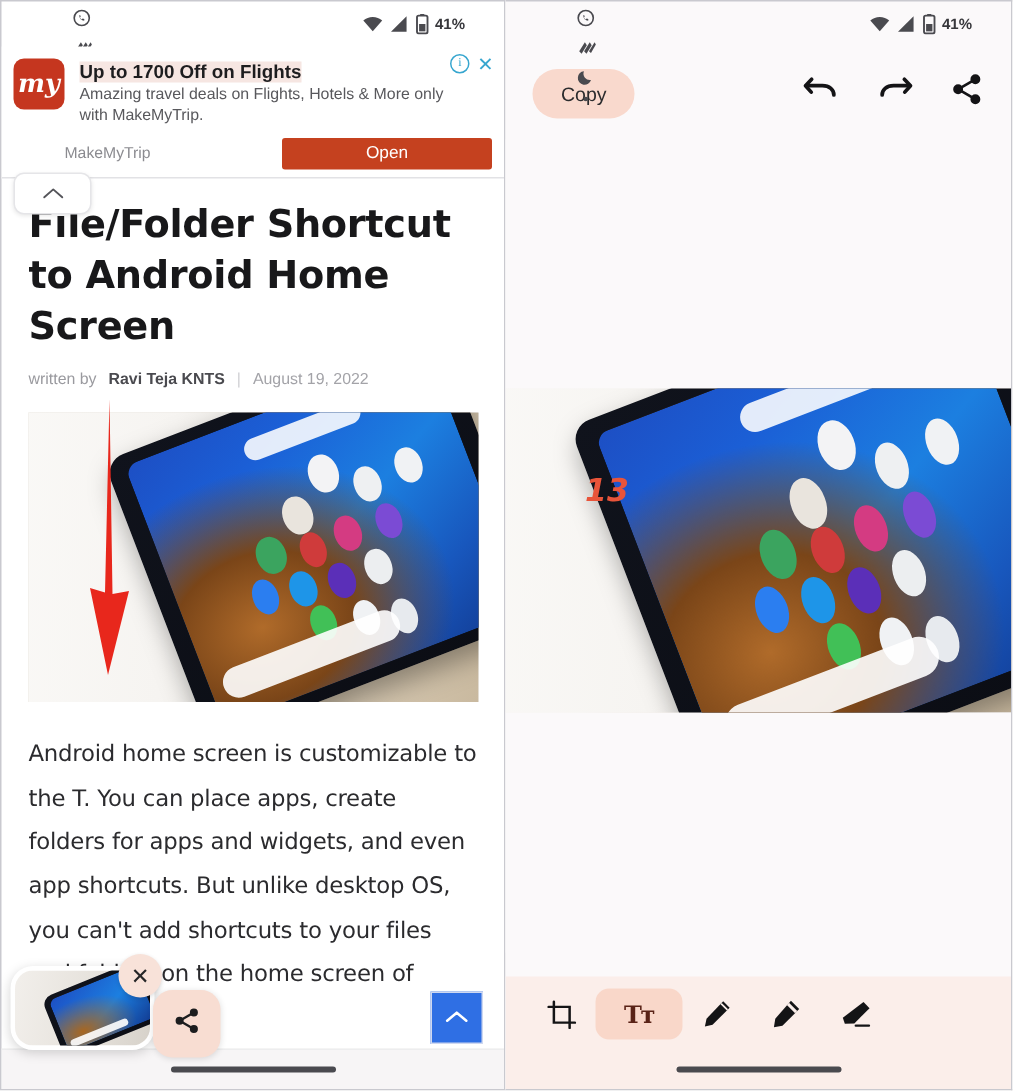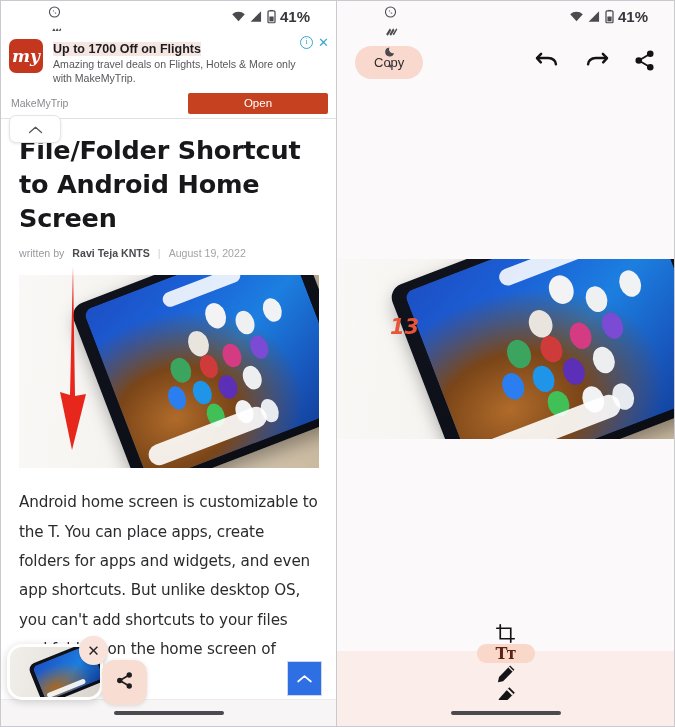--- a/index.html
+++ b/index.html
@@ -17,36 +17,36 @@
   .panel.right{width:338px;background:#fbf9fa;border-left:none;}
 
   
   .statusbar{height:30px;display:flex;align-items:center;justify-content:center;gap:0;
              position:relative;background:transparent;}
   .sb-inner{display:flex;align-items:center;gap:7px;position:absolute;left:38px;top:50%;
             transform:translateY(-50%);flex-direction:column;}
   .sb-time{font-size:12.5px;color:#37373b;font-weight:600;letter-spacing:.1px;}
   .sb-right{position:absolute;right:26px;top:50%;transform:translateY(-50%);
             display:flex;align-items:center;gap:4px;}
-  .sb-pct{font-size:15px;color:#37373b;font-weight:600;}
+  .sb-pct{font-size:10px;color:#37373b;font-weight:600;}
   .ic{display:inline-block;line-height:0;}
   .dot{width:3px;height:3px;border-radius:50%;background:#4a4a4f;display:inline-block;}
 
   
   .ad{position:relative;background:#fff;border-bottom:1px solid #e2e2e5;
       padding:8px 8px 7px 8px;box-sizing:border-box;height:88px;}
   .ad-top{display:flex;gap:10px;}
   .ad-logo{width:34px;height:34px;border-radius:7px;background:#c5361f;flex:0 0 34px;
            display:flex;align-items:center;justify-content:center;color:#fff;
            font-family:"DejaVu Serif",serif;font-style:italic;font-size:17px;font-weight:700;}
   .ad-body{flex:1;min-width:0;padding-right:28px;}
   .ad-head{font-size:12.5px;font-weight:700;color:#1d1d1f;background:#f6e6e2;
            display:inline;line-height:1.35;}
   .ad-sub{font-size:10.6px;color:#58585c;line-height:1.32;margin-top:0;}
-  .ad-bottom{display:flex;align-items:center;justify-content:space-between;margin-top:7px;}
+  .ad-bottom{display:flex;align-items:center;justify-content:space-between;margin-top:7px;margin-left:32px;}
   .ad-name{font-size:10.5px;color:#8b8b90;padding-left:2px;}
   .ad-open{background:#c5411f;color:#fff;font-size:11.5px;border:0;border-radius:2px;
            width:140px;height:21px;line-height:21px;text-align:center;cursor:pointer;}
   .ad-corner{position:absolute;top:5px;right:7px;display:flex;gap:5px;align-items:center;}
   .ad-i{width:11px;height:11px;border:1.2px solid #37a6cf;border-radius:50%;color:#37a6cf;
         font-size:8px;line-height:9px;text-align:center;font-family:"Liberation Serif",serif;}
   .ad-x{color:#37a6cf;font-size:13px;line-height:11px;}
 
   
   .article{position:relative;padding:14px 18px 0 18px;}
@@ -117,24 +117,24 @@
           border-top:1px solid #ededee;}
   .navbar.pinkish{background:#fbeeea;border-top:none;}
   .nav-pill{width:110px;height:4px;border-radius:3px;background:#4a4a4f;}
 
   
   .r-toolbar{height:62px;display:flex;align-items:center;padding:0 18px;gap:16px;}
   .copy-btn{background:#f9d9cd;color:#2c2c2e;font-size:13px;border:0;border-radius:20px;
             padding:9px 19px;cursor:pointer;font-family:"Liberation Sans",sans-serif;}
   .r-actions{margin-left:auto;display:flex;align-items:center;gap:24px;}
   .r-canvas{position:relative;background:#fbf9fa;height:166px;}
-  .r-img{position:relative;width:100%;height:180px;overflow:hidden;}
+  .r-img{position:relative;width:100%;height:216px;overflow:hidden;}
   .r-space{height:160px;background:#fbf9fa;}
   .r-bottombar{position:absolute;left:0;bottom:0;width:100%;height:75px;background:#fbeeea;}
-  .tools{display:flex;align-items:center;justify-content:center;height:50px;padding:0 14px;flex-direction:column;}
+  .tools{display:flex;align-items:center;justify-content:flex-start;height:50px;padding:0 14px;}
   .tool{width:46px;height:34px;display:flex;align-items:center;justify-content:center;
         border-radius:9px;}
   .tool.active{background:#f9d7c9;width:58px;}
   .tt{font-family:"DejaVu Serif",serif;font-weight:700;color:#5a2317;font-size:16px;letter-spacing:-1px;}
 </style>
 </head>
 <body>
 
 <div class="screen">
 

